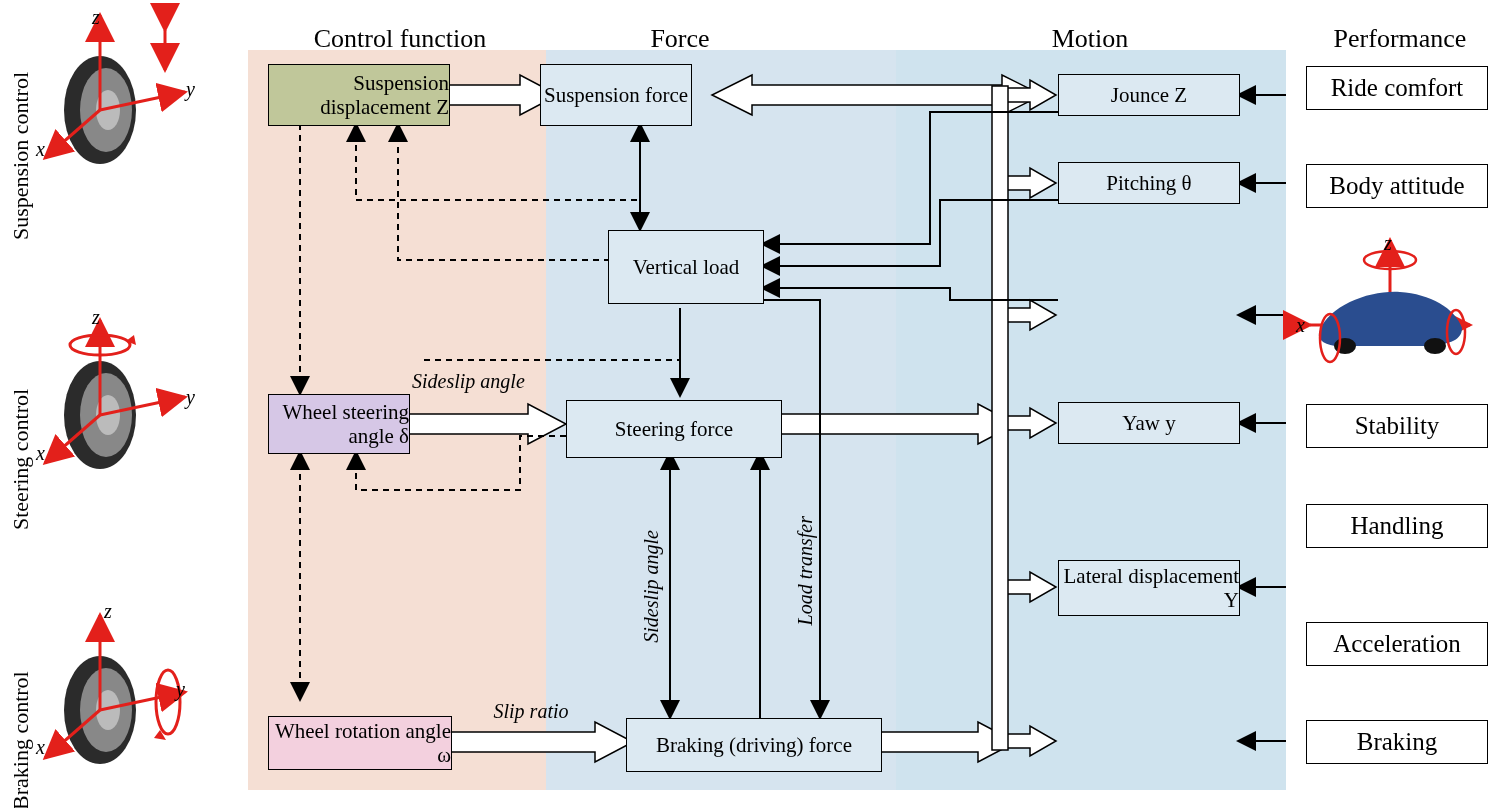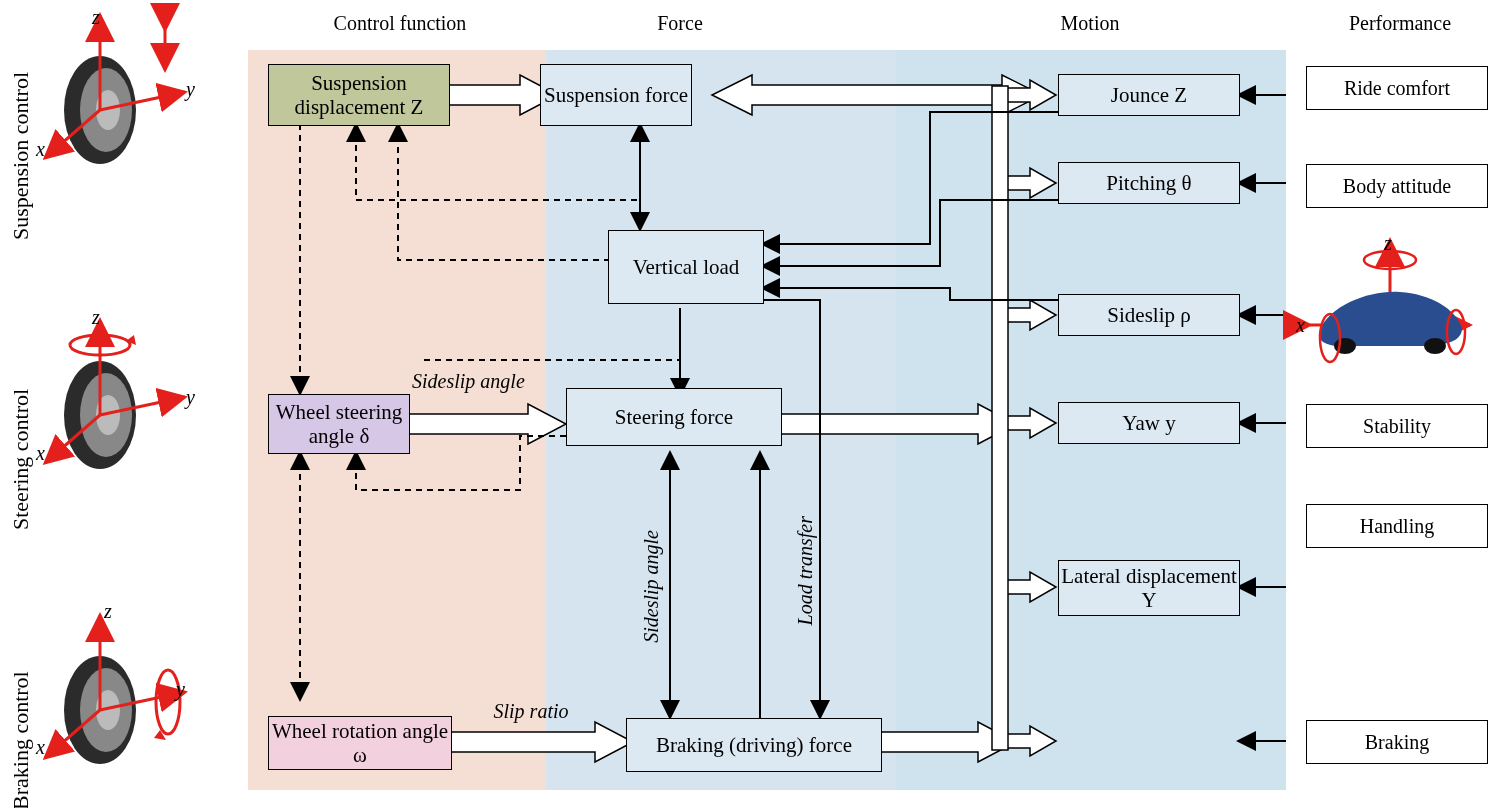--- a/index.html
+++ b/index.html
@@ -14,43 +14,44 @@
     height: 808px;
   }
   .vlabel {
     position: absolute;
     writing-mode: vertical-rl;
     transform: rotate(180deg);
     font-size: 22px;
   }
   .hheader {
     position: absolute;
-    font-size: 20px;
+    font-size: 26px;
     text-align: center;
+    margin-top: 12px;
   }
   .box {
     position: absolute;
     border: 1.5px solid #000;
     background: #dce9f2;
-    text-align: center;
+    text-align: right;
     display: flex;
     align-items: center;
     justify-content: center;
     line-height: 1.15;
     font-size: 21px;
   }
   .perf {
     position: absolute;
     border: 1.5px solid #000;
     background: #fff;
     text-align: center;
     display: flex;
     align-items: center;
     justify-content: center;
-    font-size: 20px;
+    font-size: 25px;
   }
   .txt {
     position: absolute;
     font-size: 20px;
     text-align: center;
     font-style: italic;
   }
   .car-body { fill: #2a4d8f; }
   svg { position: absolute; left: 0; top: 0; overflow: visible; }
 </style>
@@ -208,33 +209,33 @@
 
 <div class="txt" style="left:1384px; top:232px; font-style:italic">z</div>
 <div class="txt" style="left:1296px; top:314px; font-style:italic">x</div>
 
 <div class="box" style="left:268px; top:64px; width:180px; height:60px; background:#c0c79a">Suspension displacement Z</div>
 <div class="box" style="left:268px; top:394px; width:140px; height:58px; background:#d6c7e6">Wheel steering angle δ</div>
 <div class="box" style="left:268px; top:716px; width:182px; height:52px; background:#f3d0de">Wheel rotation angle ω</div>
 
 <div class="box" style="left:540px; top:64px; width:150px; height:60px">Suspension force</div>
 <div class="box" style="left:608px; top:230px; width:154px; height:72px">Vertical load</div>
-<div class="box" style="left:566px; top:388px; width:214px; height:56px">Steering force</div>
+<div class="box" style="left:566px; top:400px; width:214px; height:56px">Steering force</div>
 <div class="box" style="left:626px; top:718px; width:254px; height:52px">Braking (driving) force</div>
 
 <div class="box" style="left:1058px; top:74px; width:180px; height:40px">Jounce Z</div>
 <div class="box" style="left:1058px; top:162px; width:180px; height:40px">Pitching θ</div>
-<div class="box" style="left:1058px; top:294px; width:180px; height:40px">Sideslip ρ</div>
 <div class="box" style="left:1058px; top:402px; width:180px; height:40px">Yaw y</div>
 <div class="box" style="left:1058px; top:560px; width:180px; height:54px">Lateral displacement Y</div>
 
 <div class="perf" style="left:1306px; top:66px; width:180px; height:42px">Ride comfort</div>
 <div class="perf" style="left:1306px; top:164px; width:180px; height:42px">Body attitude</div>
 <div class="perf" style="left:1306px; top:404px; width:180px; height:42px">Stability</div>
 <div class="perf" style="left:1306px; top:504px; width:180px; height:42px">Handling</div>
+<div class="perf" style="left:1306px; top:622px; width:180px; height:42px">Acceleration</div>
 <div class="perf" style="left:1306px; top:720px; width:180px; height:42px">Braking</div>
 
 <div class="txt" style="left:412px; top:370px; width:120px; text-align:left">Sideslip angle</div>
 <div class="txt" style="left:476px; top:700px; width:110px">Slip ratio</div>
 <div class="txt" style="left:640px; top:530px; writing-mode:vertical-rl; transform:rotate(180deg)">Sideslip angle</div>
 <div class="txt" style="left:794px; top:516px; writing-mode:vertical-rl; transform:rotate(180deg)">Load transfer</div>
 
 </div>
 
 </body></html>

